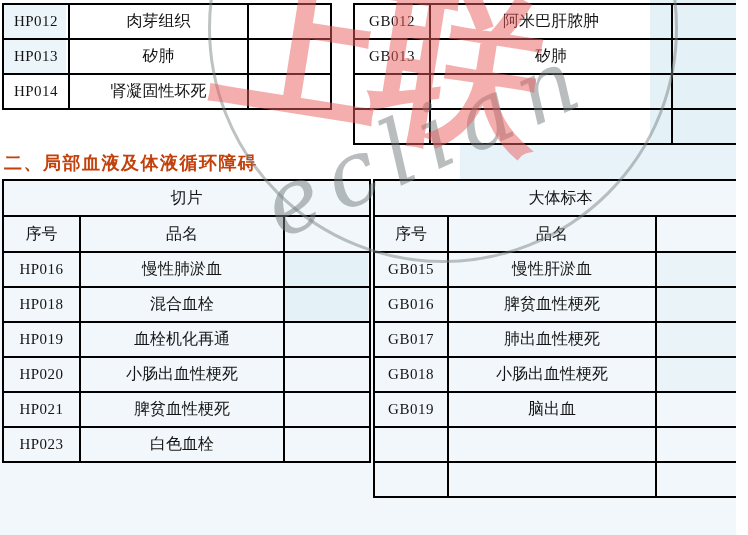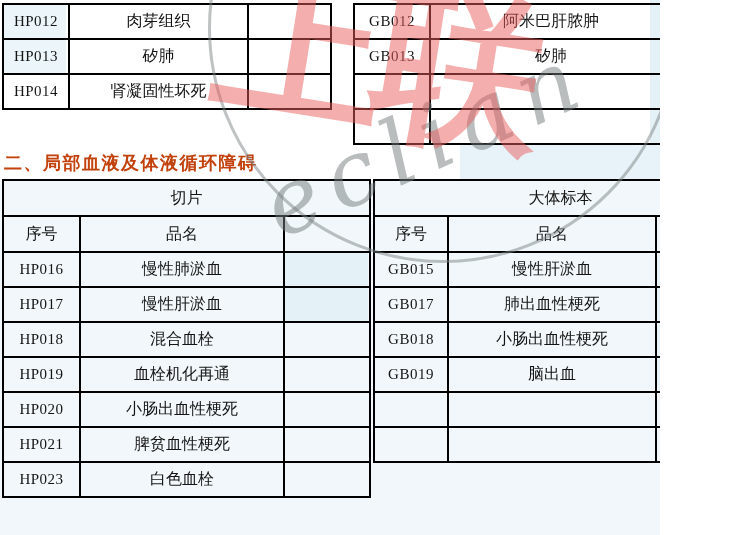--- a/index.html
+++ b/index.html
@@ -1,17 +1,17 @@
 <!DOCTYPE html>
 <html><head>
 <meta charset="utf-8">
 <style>
   html,body{margin:0;padding:0;background:#fff;}
   .page{
-    position:relative;width:660px;height:535px;background:#ffffff;
+    position:relative;width:736px;height:535px;background:#ffffff;
     overflow:hidden;font-family:"Liberation Serif","DejaVu Serif",serif;color:#141414;
   }
   .tint{position:absolute;pointer-events:none;}
   .tint-a{left:650px;top:0;width:98px;height:143px;background:#e4f1f7;}
   .tint-b{left:460px;top:145px;width:288px;height:34px;background:#e7f3f8;}
   .tint-c{left:0;top:180px;width:748px;height:355px;background:#f1f7fa;}
   .tint-d{left:2px;top:3px;width:64px;height:72px;background:#ecf5f9;}
   .tint-e{left:284px;top:252px;width:84px;height:70px;background:#e4f1f7;}
   .tint-f{left:656px;top:252px;width:89px;height:140px;background:#eaf4f8;}
 
@@ -136,25 +136,20 @@
       <th>序号</th>
       <th>品名</th>
       <th></th>
     </tr>
     <tr class="row-data">
       <td class="code">HP016</td>
       <td>慢性肺淤血</td>
       <td></td>
     </tr>
     <tr class="row-data">
-      <td class="code">HP017</td>
-      <td>慢性肝淤血</td>
-      <td></td>
-    </tr>
-    <tr class="row-data">
       <td class="code">HP018</td>
       <td>混合血栓</td>
       <td></td>
     </tr>
     <tr class="row-data">
       <td class="code">HP019</td>
       <td>血栓机化再通</td>
       <td></td>
     </tr>
     <tr class="row-data">
@@ -189,20 +184,25 @@
       <th>序号</th>
       <th>品名</th>
       <th></th>
     </tr>
     <tr class="row-data">
       <td class="code">GB015</td>
       <td>慢性肝淤血</td>
       <td></td>
     </tr>
     <tr class="row-data">
+      <td class="code">GB016</td>
+      <td>脾贫血性梗死</td>
+      <td></td>
+    </tr>
+    <tr class="row-data">
       <td class="code">GB017</td>
       <td>肺出血性梗死</td>
       <td></td>
     </tr>
     <tr class="row-data">
       <td class="code">GB018</td>
       <td>小肠出血性梗死</td>
       <td></td>
     </tr>
     <tr class="row-data">

